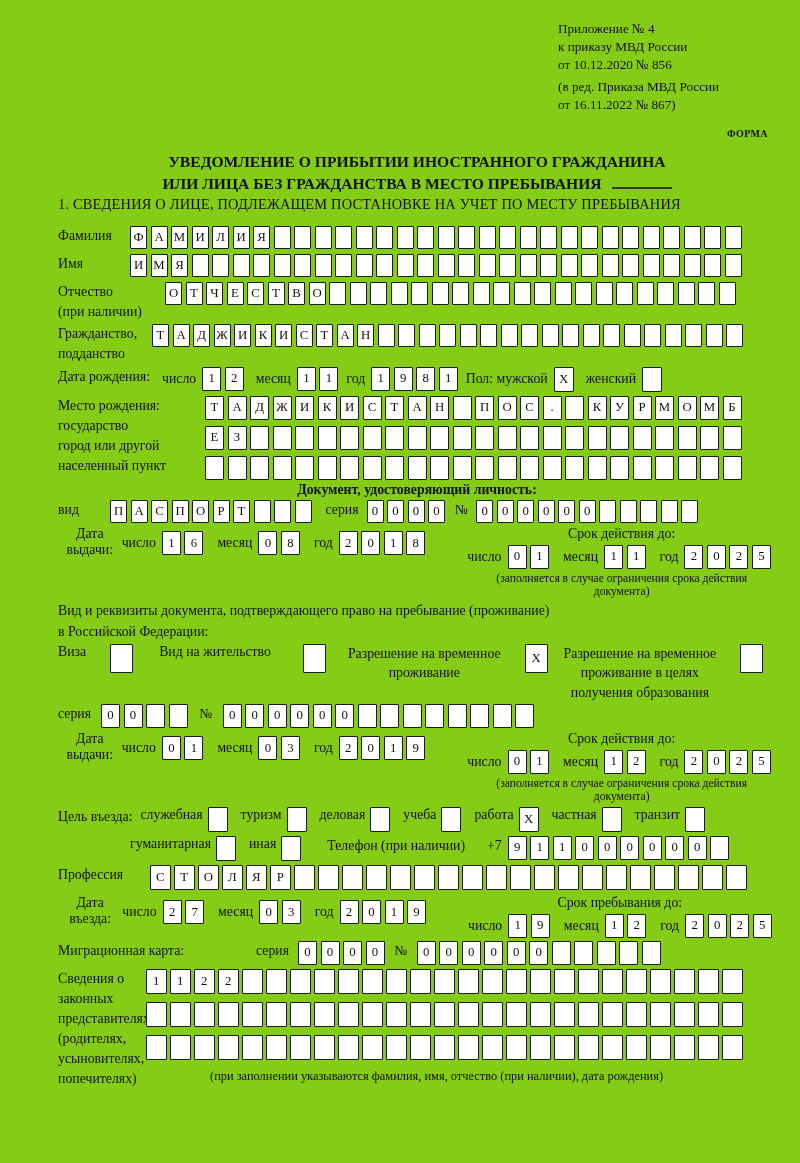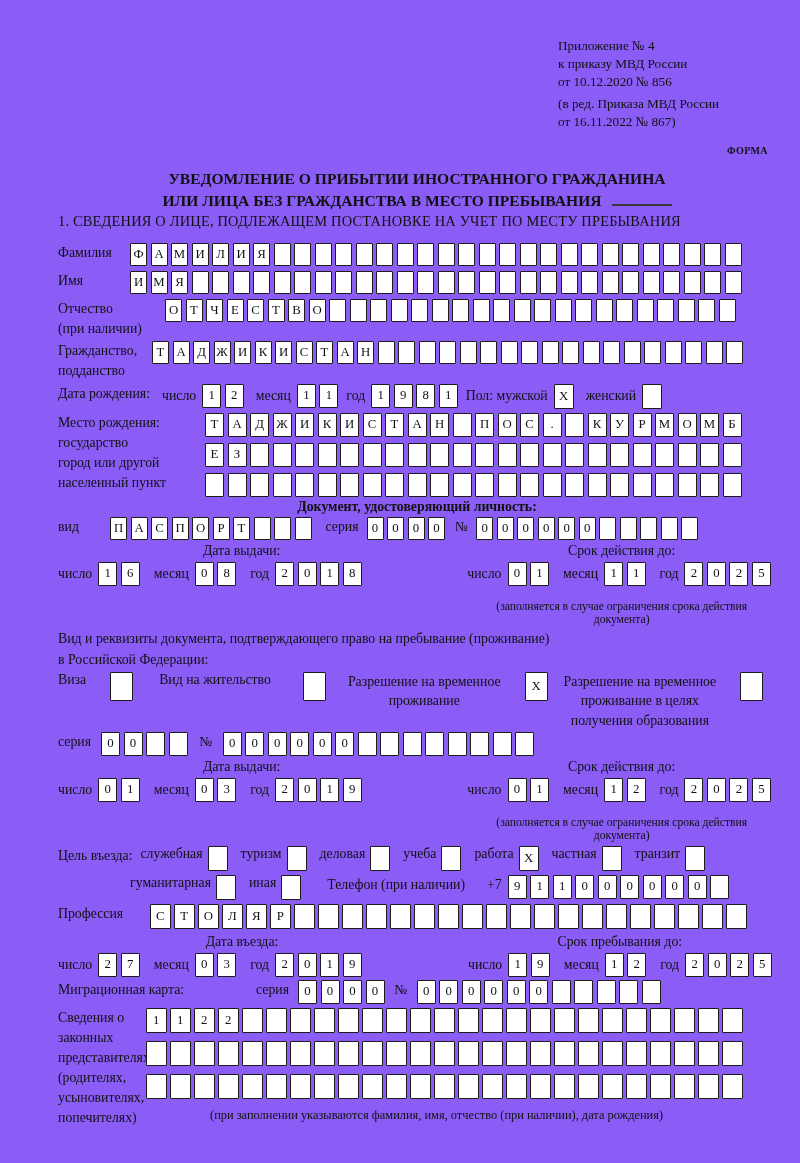--- a/index.html
+++ b/index.html
@@ -1,17 +1,17 @@
 <!DOCTYPE html>
 <html><head>
 <meta charset="utf-8">
 <style>
   html,body{margin:0;padding:0;background:#e8e8e8}
-  .page{width:800px;height:1163px;margin:0 auto;background:#8b5cf6;box-sizing:border-box;
-        padding:37px 24px 0 58px;font-family:"Liberation Serif",serif;color:#111;overflow:hidden}
+  .page{width:800px;height:1163px;margin:0 auto;background:#84cc16;box-sizing:border-box;
+        padding:20px 24px 0 58px;font-family:"Liberation Serif",serif;color:#111;overflow:hidden}
   .refblock{margin-left:500px;font-size:13.2px;line-height:1.36}
   .edlines{margin-top:4px}
   .forma{font-weight:bold;font-size:10px;text-align:right;padding-right:8px;margin-top:14px;letter-spacing:.4px}
   .title{text-align:center;font-weight:bold;font-size:15.6px;margin-top:12px;line-height:1.45}
   .uline{display:inline-block;width:60px;border-bottom:2.2px solid #3a3a3a;height:13px;margin-left:10px}
   .sec1{font-weight:normal;font-size:14.4px;margin-top:0;letter-spacing:.2px}
   .row{display:flex;align-items:flex-start;margin-top:5px;white-space:nowrap;font-size:13.8px}
   .lbl{font-size:13.8px;line-height:1.45;flex:none}
   .w72{width:72px}.w107{width:107px}.w94{width:94px}.w147{width:147px}.w88{width:88px}
   .mt4{margin-top:4px}.mt2{margin-top:2px}.mt3{margin-top:3px}
@@ -21,26 +21,26 @@
   .wide .cell{width:17px;height:22px}
   .wider .cell{width:18.5px;height:23px}
   .checkbox .cell{width:18px;height:23px}
   .bigbox .cell{width:21px;height:27px}
   .grp{display:inline-flex;align-items:center;gap:6px;margin-left:12px}
   .opt{display:inline-flex;align-items:flex-start;gap:5px;margin-left:13px}
   .stack{display:flex;flex-direction:column;gap:6px}
   .stack .cells{display:flex}
   .centerbold{text-align:center;font-weight:bold;font-size:13.8px;margin-top:2px}
   .dates{display:flex;align-items:flex-start;margin-top:3px}
-  .dgl{width:368px;display:flex;flex-direction:column}
+  .dgl{width:368px;display:flex;flex-direction:row}
   .dgr{margin-left:42px;display:flex;flex-direction:column}
   .dh{font-size:13.8px;text-align:center;margin-bottom:3px}
   .dl{display:flex;align-items:center;gap:6px;font-size:13.8px;white-space:nowrap}
   .dl .dsep{margin-left:8px}
-  .note{font-size:11.6px;margin-top:14px;text-align:center}
+  .note{font-size:11.6px;margin-top:3px;text-align:center}
   .para{font-size:13.8px;margin-top:5px}
   .permits{display:flex;align-items:flex-start;margin-top:4px;font-size:13.8px}
   .pgrp{display:inline-flex;align-items:flex-start;gap:24px}
   .ml26{margin-left:26px}.ml22{margin-left:22px}.ml16{margin-left:16px}
   .ctr{text-align:center;line-height:1.4}
   .indent72{margin-left:72px}
   .repnote{font-size:12.4px;margin-top:9px;margin-left:64px;white-space:nowrap}
   .phlbl{margin-left:26px}
 </style>
 </head>

